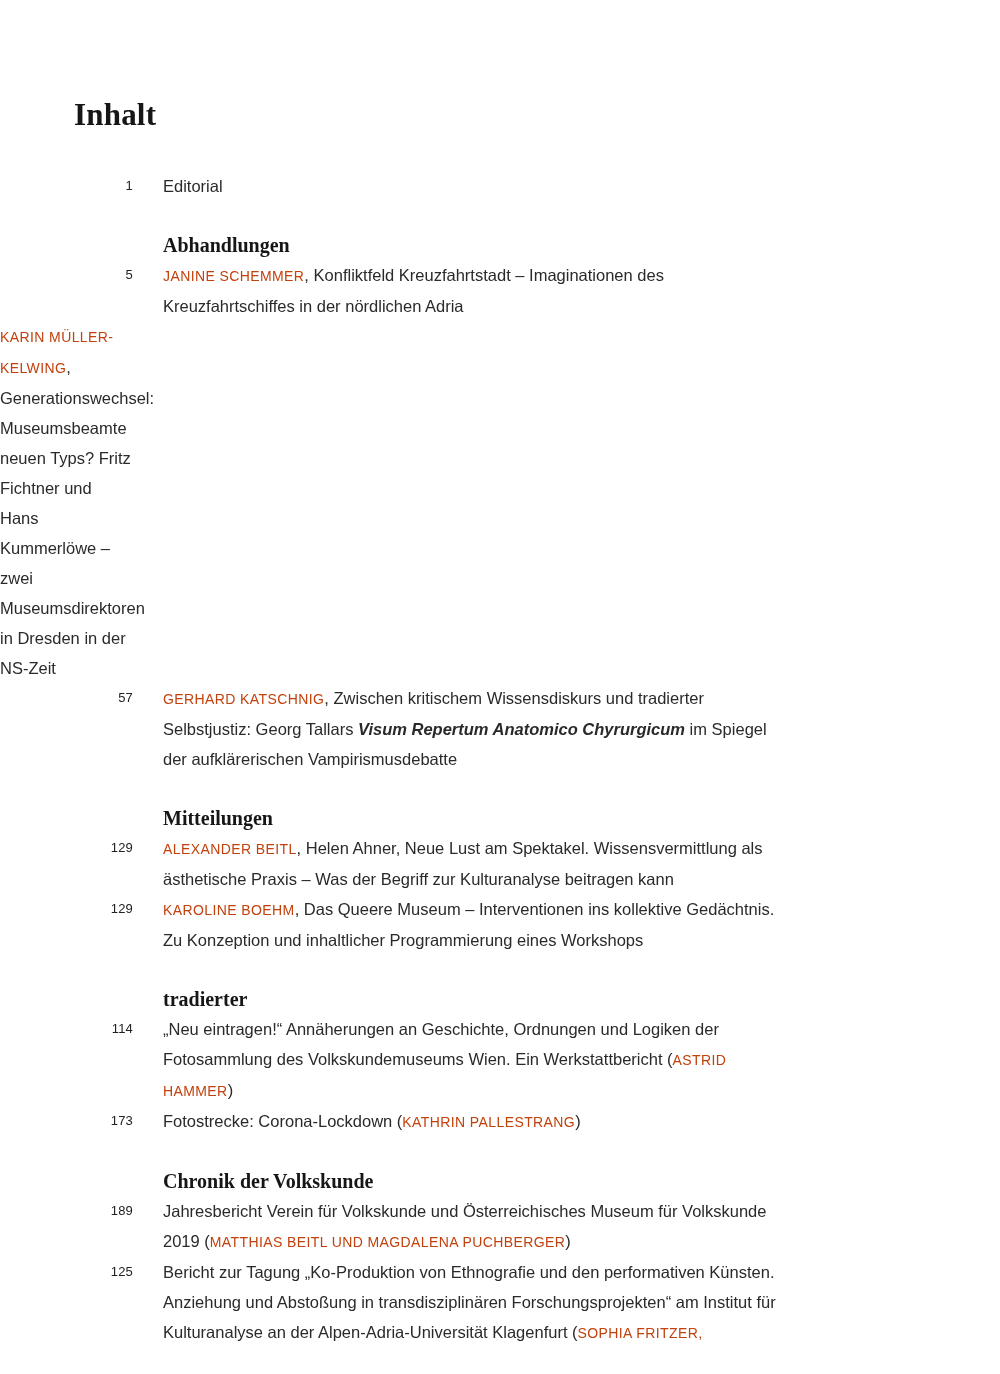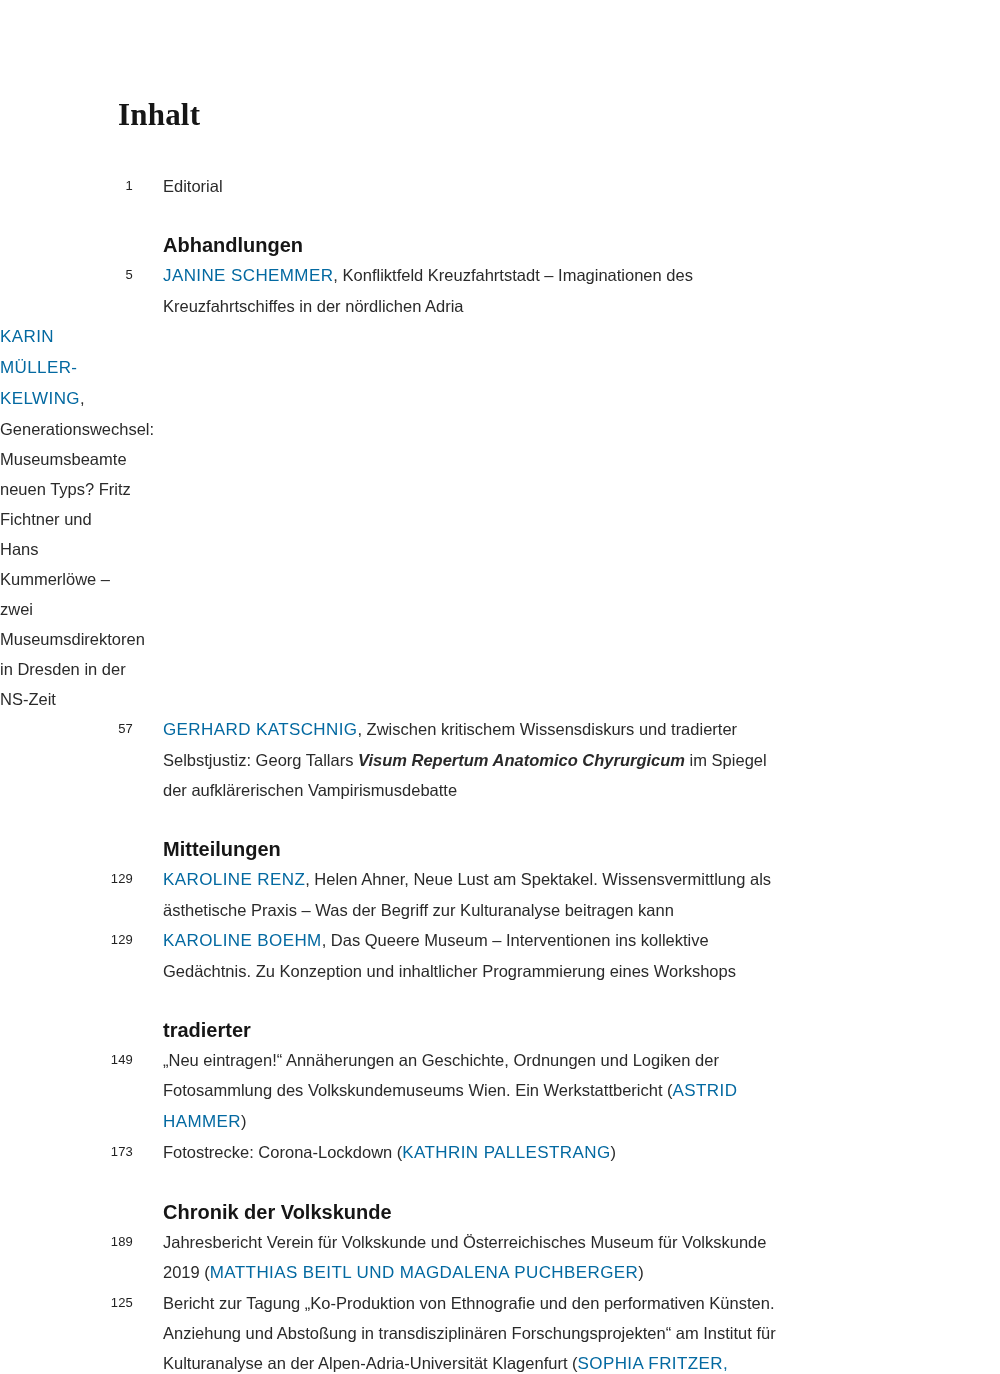--- a/index.html
+++ b/index.html
@@ -18,25 +18,25 @@
   .page {
     padding-top: 97px;
   }
   h1.page-title {
     font-family: "Liberation Serif", serif;
     font-weight: 700;
     font-size: 31px;
     line-height: 36px;
     letter-spacing: 0.2px;
     color: #161616;
-    margin: 0 0 38px 118px;
+    margin: 0 0 38px 74px;
   }
   .toc-section { margin: 0; }
   h2.section-heading {
-    font-family: Liberation Sans, sans-serif;
+    font-family: Liberation Serif, serif;
     font-weight: 700;
     font-size: 20px;
     line-height: 30px;
     color: #161616;
     margin: 29px 0 0 163px;
   }
   .entry {
     display: grid;
     grid-template-columns: 133px 622px;
     column-gap: 30px;
@@ -50,23 +50,23 @@
     letter-spacing: 0.2px;
     color: #222222;
   }
   .etext {
     margin: 0;
     font-size: 16.5px;
     line-height: 30px;
     color: #2a2a2a;
   }
   .etext .sc {
-    font-size: 17px;
+    font-size: 14px;
     letter-spacing: 0.4px;
-    color: #0369a1;
+    color: #c2410c;
   }
   .etext .it {
     font-style: italic;
     font-weight: bold;
   }
 </style>
 </head>
 <body>
 
 <main class="page">
@@ -89,31 +89,31 @@
         </div>
         <div class="entry">
           <span class="pnum">57</span>
           <p class="etext"><span class="sc">GERHARD KATSCHNIG</span><span>, Zwischen kritischem Wissensdiskurs und tradierter Selbstjustiz: Georg Tallars </span><span class="it">Visum Repertum Anatomico Chyrurgicum</span><span> im Spiegel der aufklärerischen Vampirismusdebatte</span></p>
         </div>
       </section>
       <section class="toc-section">
         <h2 class="section-heading">Mitteilungen</h2>
         <div class="entry">
           <span class="pnum">129</span>
-          <p class="etext"><span class="sc">KAROLINE RENZ</span><span>, Helen Ahner, Neue Lust am Spektakel. Wissensvermittlung als ästhetische Praxis – Was der Begriff zur Kulturanalyse beitragen kann</span></p>
+          <p class="etext"><span class="sc">ALEXANDER BEITL</span><span>, Helen Ahner, Neue Lust am Spektakel. Wissensvermittlung als ästhetische Praxis – Was der Begriff zur Kulturanalyse beitragen kann</span></p>
         </div>
         <div class="entry">
           <span class="pnum">129</span>
           <p class="etext"><span class="sc">KAROLINE BOEHM</span><span>, Das Queere Museum – Interventionen ins kollektive Gedächtnis. Zu Konzeption und inhaltlicher Programmierung eines Workshops</span></p>
         </div>
       </section>
       <section class="toc-section">
         <h2 class="section-heading">tradierter</h2>
         <div class="entry">
-          <span class="pnum">149</span>
+          <span class="pnum">114</span>
           <p class="etext"><span>„Neu eintragen!“ Annäherungen an Geschichte, Ordnungen und Logiken der Fotosammlung des Volkskundemuseums Wien. Ein Werkstattbericht (</span><span class="sc">ASTRID HAMMER</span><span>)</span></p>
         </div>
         <div class="entry">
           <span class="pnum">173</span>
           <p class="etext"><span>Fotostrecke: Corona-Lockdown (</span><span class="sc">KATHRIN PALLESTRANG</span><span>)</span></p>
         </div>
       </section>
       <section class="toc-section">
         <h2 class="section-heading">Chronik der Volkskunde</h2>
         <div class="entry">

